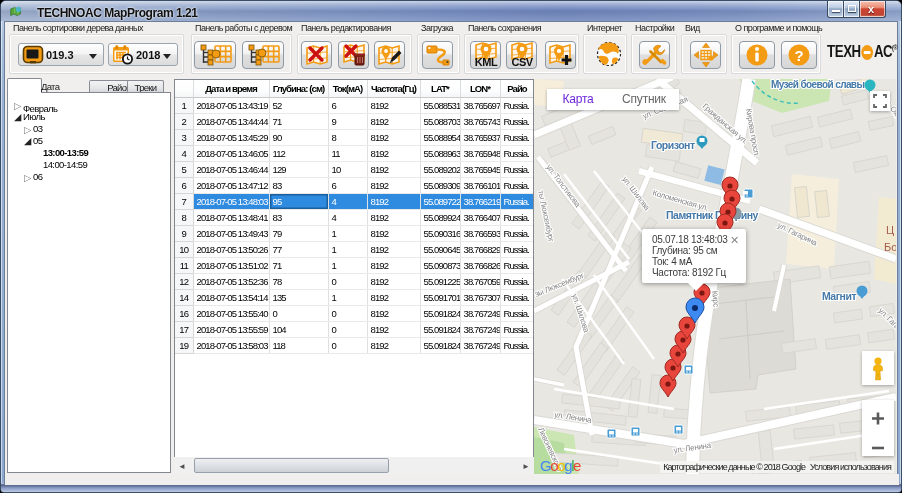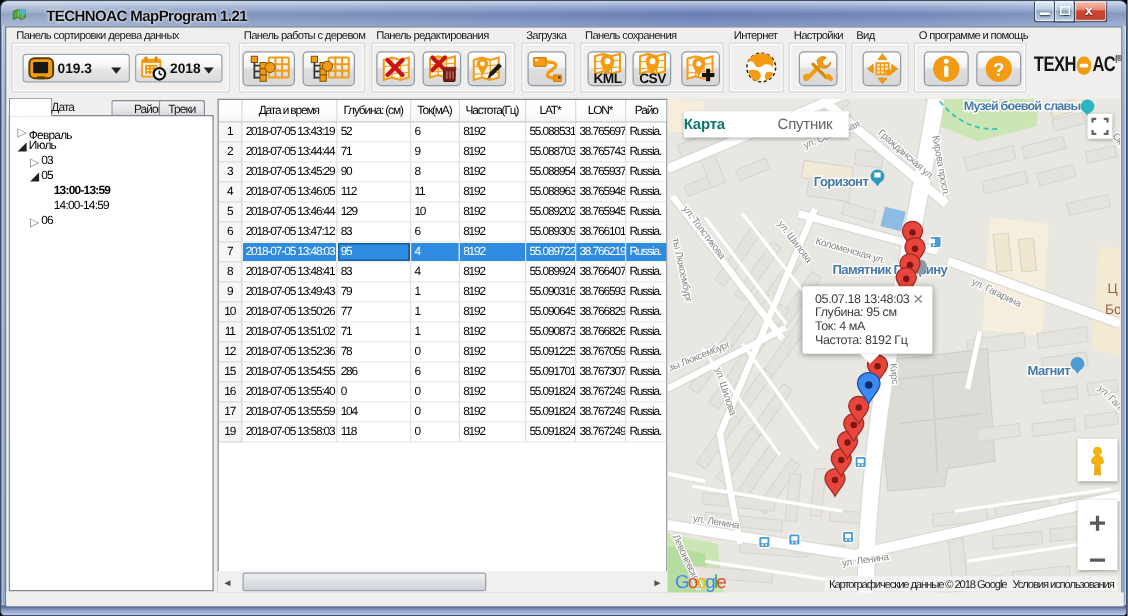--- a/index.html
+++ b/index.html
@@ -44,32 +44,32 @@
 .tab { position:absolute; top:58px; height:13px; font-size:9.5px; letter-spacing:-0.7px; color:#1a1a1a; text-align:center;
   border:1px solid #898c95; border-bottom:none; border-radius:2px 2px 0 0;
   background:linear-gradient(180deg,#f2f3f4 0%,#e4e6e8 60%,#d0d2d6 100%); line-height:13px; }
 .tab.active { background:#ffffff; top:56px; height:15px; line-height:16px; font-weight:normal; z-index:3; }
 
 #tree { position:absolute; left:2px; top:70px; width:164px; height:381px; background:#fff; border:1px solid #828790; font-size:9.5px; letter-spacing:-0.6px; color:#000; }
 .ti { position:absolute; white-space:nowrap; }
 
 #tablewrap { position:absolute; left:169px; top:57px; width:360px; height:395px; background:#fff; border:1px solid #828790; overflow:hidden; }
 table { border-collapse:collapse; table-layout:fixed; width:359px; font-size:9.5px; letter-spacing:-0.9px; }
-th { font-weight:normal; white-space:nowrap; overflow:hidden; height:17px; border-right:1px solid #dadcdd; border-bottom:1px solid #c8cacb; background:linear-gradient(180deg,#ffffff,#fcfdfd 60%,#f4f5f6); color:#000; padding:0; }
+th { font-weight:bold; white-space:nowrap; overflow:hidden; height:17px; border-right:1px solid #dadcdd; border-bottom:1px solid #c8cacb; background:linear-gradient(180deg,#ffffff,#fcfdfd 60%,#f4f5f6); color:#000; padding:0; }
 td { height:16px; border-right:1px solid #dee0e1; border-bottom:1px solid #e9e9e9; padding:0 2px 0 3px; white-space:nowrap; overflow:hidden; color:#000; }
 td.num { background:#f6f7f8; border-right:1px solid #d5d7d8; border-bottom:1px solid #d5d7d8; text-align:center; padding:0; }
 tr.sel td:not(.num) { background:#2f8be0; color:#fff; }
 
 #hscroll { position:absolute; left:169px; top:435px; width:360px; height:17px; background:#f0f0f0; }
 #hthumb { position:absolute; left:20px; top:1px; width:195px; height:15px; border:1px solid #98a0ab; border-radius:2px; background:linear-gradient(180deg,#eef0f2,#cdd2d8); }
 .sarr { position:absolute; top:5px; font-size:8px; color:#505050; }
 
 #map { position:absolute; left:529px; top:57px; width:362px; height:405px; overflow:hidden; background:#e8e6e1; }
 #gmtoggle { position:absolute; left:13px; top:10px; width:132px; height:21px; background:#fff; box-shadow:0 1px 3px rgba(0,0,0,.3); display:flex; }
-#gmtoggle .m1 { width:62px; font-size:12px; letter-spacing:-0.2px; font-weight:bold; color:#0f766e; line-height:21px; }
+#gmtoggle .m1 { width:62px; text-align:center; font-size:12px; letter-spacing:-0.2px; font-weight:normal; color:#6d28d9; line-height:21px; }
 #gmtoggle .m2 { width:70px; text-align:center; font-size:12px; letter-spacing:-0.2px; color:#666; line-height:21px; }
 #fsbtn { position:absolute; right:6px; top:12px; width:20px; height:20px; background:#fff; box-shadow:0 1px 3px rgba(0,0,0,.3); }
 #tooltip { position:absolute; left:108px; top:150px; width:104px; height:54px; background:#fff; border-radius:2px; box-shadow:0 1px 5px rgba(0,0,0,.4); font-size:10px; letter-spacing:-0.3px; color:#3c3c3c; padding:5px 0 0 10px; line-height:11px; z-index:3; }
 #tooltip:after { content:""; position:absolute; left:46px; bottom:-8px; border-left:8px solid transparent; border-right:8px solid transparent; border-top:8px solid #fff; }
 #tooltip .x { position:absolute; right:7px; top:7px; color:#888; font-size:11px; line-height:8px; }
 #zoomctl { position:absolute; right:2px; top:321px; width:32px; height:56px; background:#fff; box-shadow:0 1px 3px rgba(0,0,0,.3); }
 #pegman { position:absolute; right:2px; top:272px; width:32px; height:34px; background:#fff; box-shadow:0 1px 3px rgba(0,0,0,.3); }
 #glogo { position:absolute; left:6px; bottom:10px; font-size:15px; font-weight:normal; letter-spacing:-1.4px; }
 #mapcr { position:absolute; right:2px; bottom:11px; font-size:9px; letter-spacing:-0.9px; color:#222; background:rgba(245,245,243,.85); padding:1px 3px; white-space:nowrap; }
 
@@ -445,24 +445,24 @@
             <td class="num">12</td>
             <td>2018-07-05 13:52:36</td>
             <td>78</td>
             <td>0</td>
             <td>8192</td>
             <td>55.091225</td>
             <td>38.767059</td>
             <td>Russia.</td>
           </tr>
       <tr>
-            <td class="num">15</td>
-            <td>2018-07-05 13:54:55</td>
-            <td>286</td>
-            <td>6</td>
+            <td class="num">14</td>
+            <td>2018-07-05 13:54:14</td>
+            <td>135</td>
+            <td>1</td>
             <td>8192</td>
             <td>55.091701</td>
             <td>38.767307</td>
             <td>Russia.</td>
           </tr>
       <tr>
             <td class="num">16</td>
             <td>2018-07-05 13:55:40</td>
             <td>0</td>
             <td>0</td>

